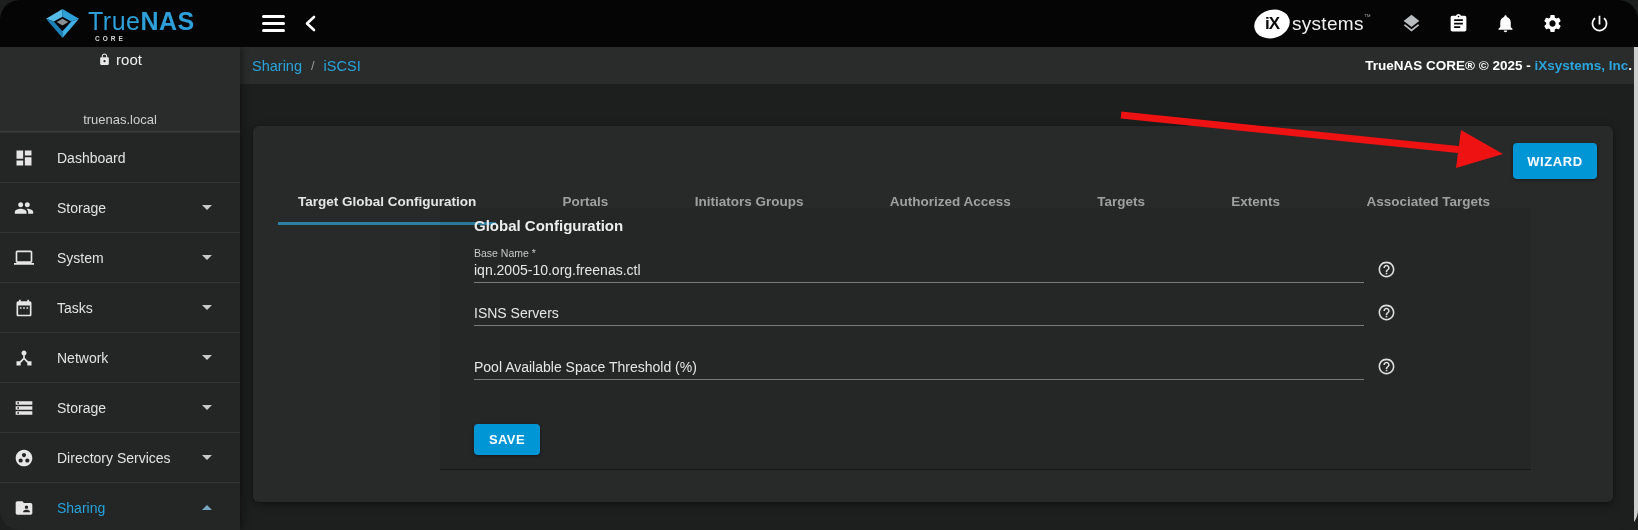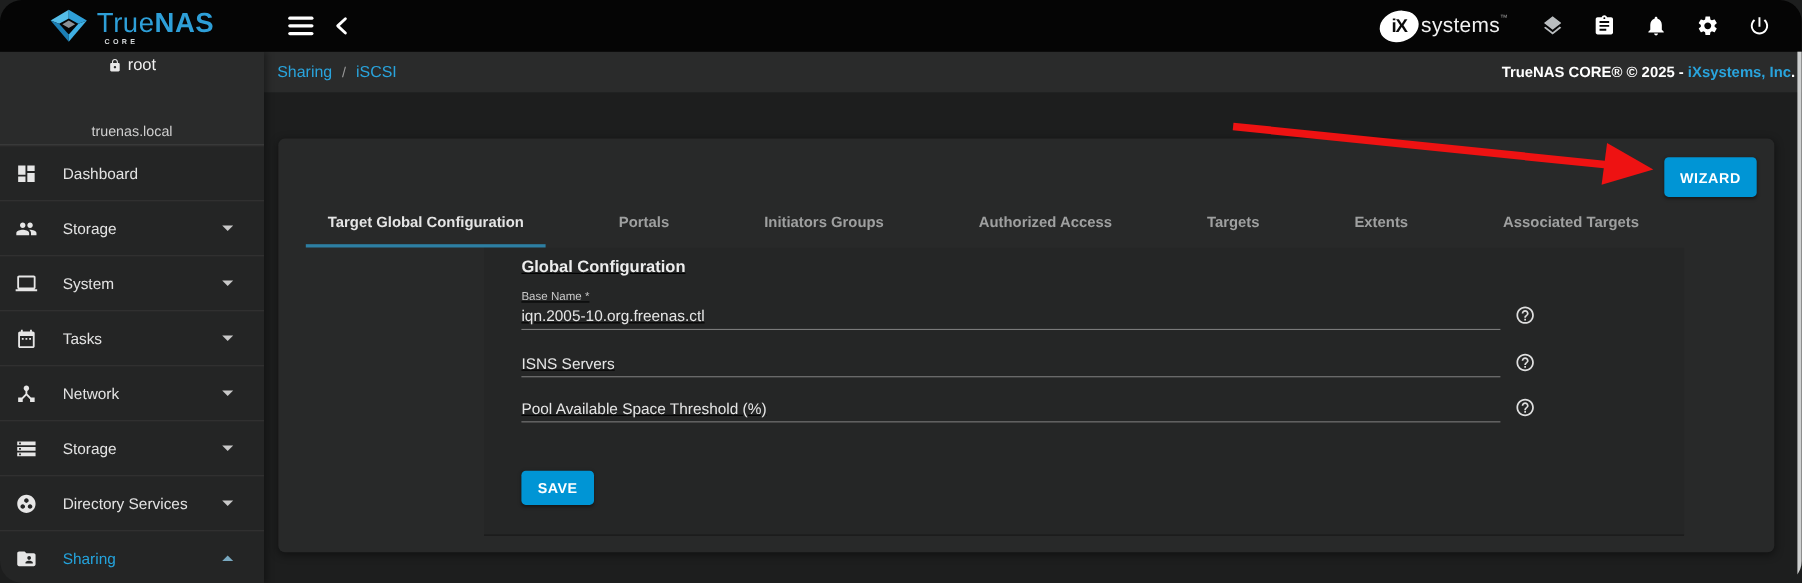--- a/index.html
+++ b/index.html
@@ -64,27 +64,27 @@
     border-radius:6px; box-shadow:0 2px 8px rgba(0,0,0,.45); }
   .wizard-btn { position:absolute; right:16px; top:17px; width:84px; height:36px; background:#0095d5;
     border:none; border-radius:4px; color:#fff; font-weight:700; font-size:13px; letter-spacing:.6px;
     cursor:pointer; box-shadow:0 1px 3px rgba(0,0,0,.4); font-family:inherit; }
   .tabs { position:absolute; left:25px; right:103px; top:54px; height:45px;
     display:flex; justify-content:space-between; }
   .tab { padding:0 20px; display:flex; align-items:center; font-size:13.5px; font-weight:700;
     color:#9fa0a0; cursor:pointer; border-bottom:3px solid transparent; }
   .tab.active { color:#e5e5e5; border-bottom-color:#2d7fa3; }
 
-  .form-panel { position:absolute; left:187px; top:99px; width:1091px; height:262px;
+  .form-panel { position:absolute; left:187px; top:82px; width:1091px; height:262px;
     background:rgba(0,0,0,.05); border-bottom:1px solid rgba(0,0,0,.35);
-    padding:8px 135px 0 34px;text-decoration:underline; }
+    padding:8px 135px 0 34px; }
   .form-title { font-size:15px; font-weight:700; color:#ededed; line-height:20px; }
   .field { margin-top:10px; }
   .field.spaced { margin-top:20px; }
-  .field.spaced2 { margin-top:18px; }
+  .field.spaced2 { margin-top:31px; }
   .mini-label { font-size:10.5px; line-height:14px; color:#c9c9c9; }
   .input-row { display:flex; align-items:flex-start; }
   .input-line { flex:1; border-bottom:1px solid #7a7a7a; font-size:14px; line-height:20px;
     padding-bottom:2px; color:#e6e6e6; cursor:text; min-height:23px; }
   .help { width:19px; height:19px; margin-left:13px; margin-bottom:3px; color:#dedede; cursor:pointer; flex:none; }
   .help svg { width:100%; height:100%; fill:currentColor; }
   .save-btn { margin-top:44px; width:66px; height:31px; background:#0095d5; border:none; border-radius:4px;
     color:#fff; font-weight:700; font-size:13px; letter-spacing:.4px; cursor:pointer;
     box-shadow:0 1px 3px rgba(0,0,0,.4); font-family:inherit; }
 

